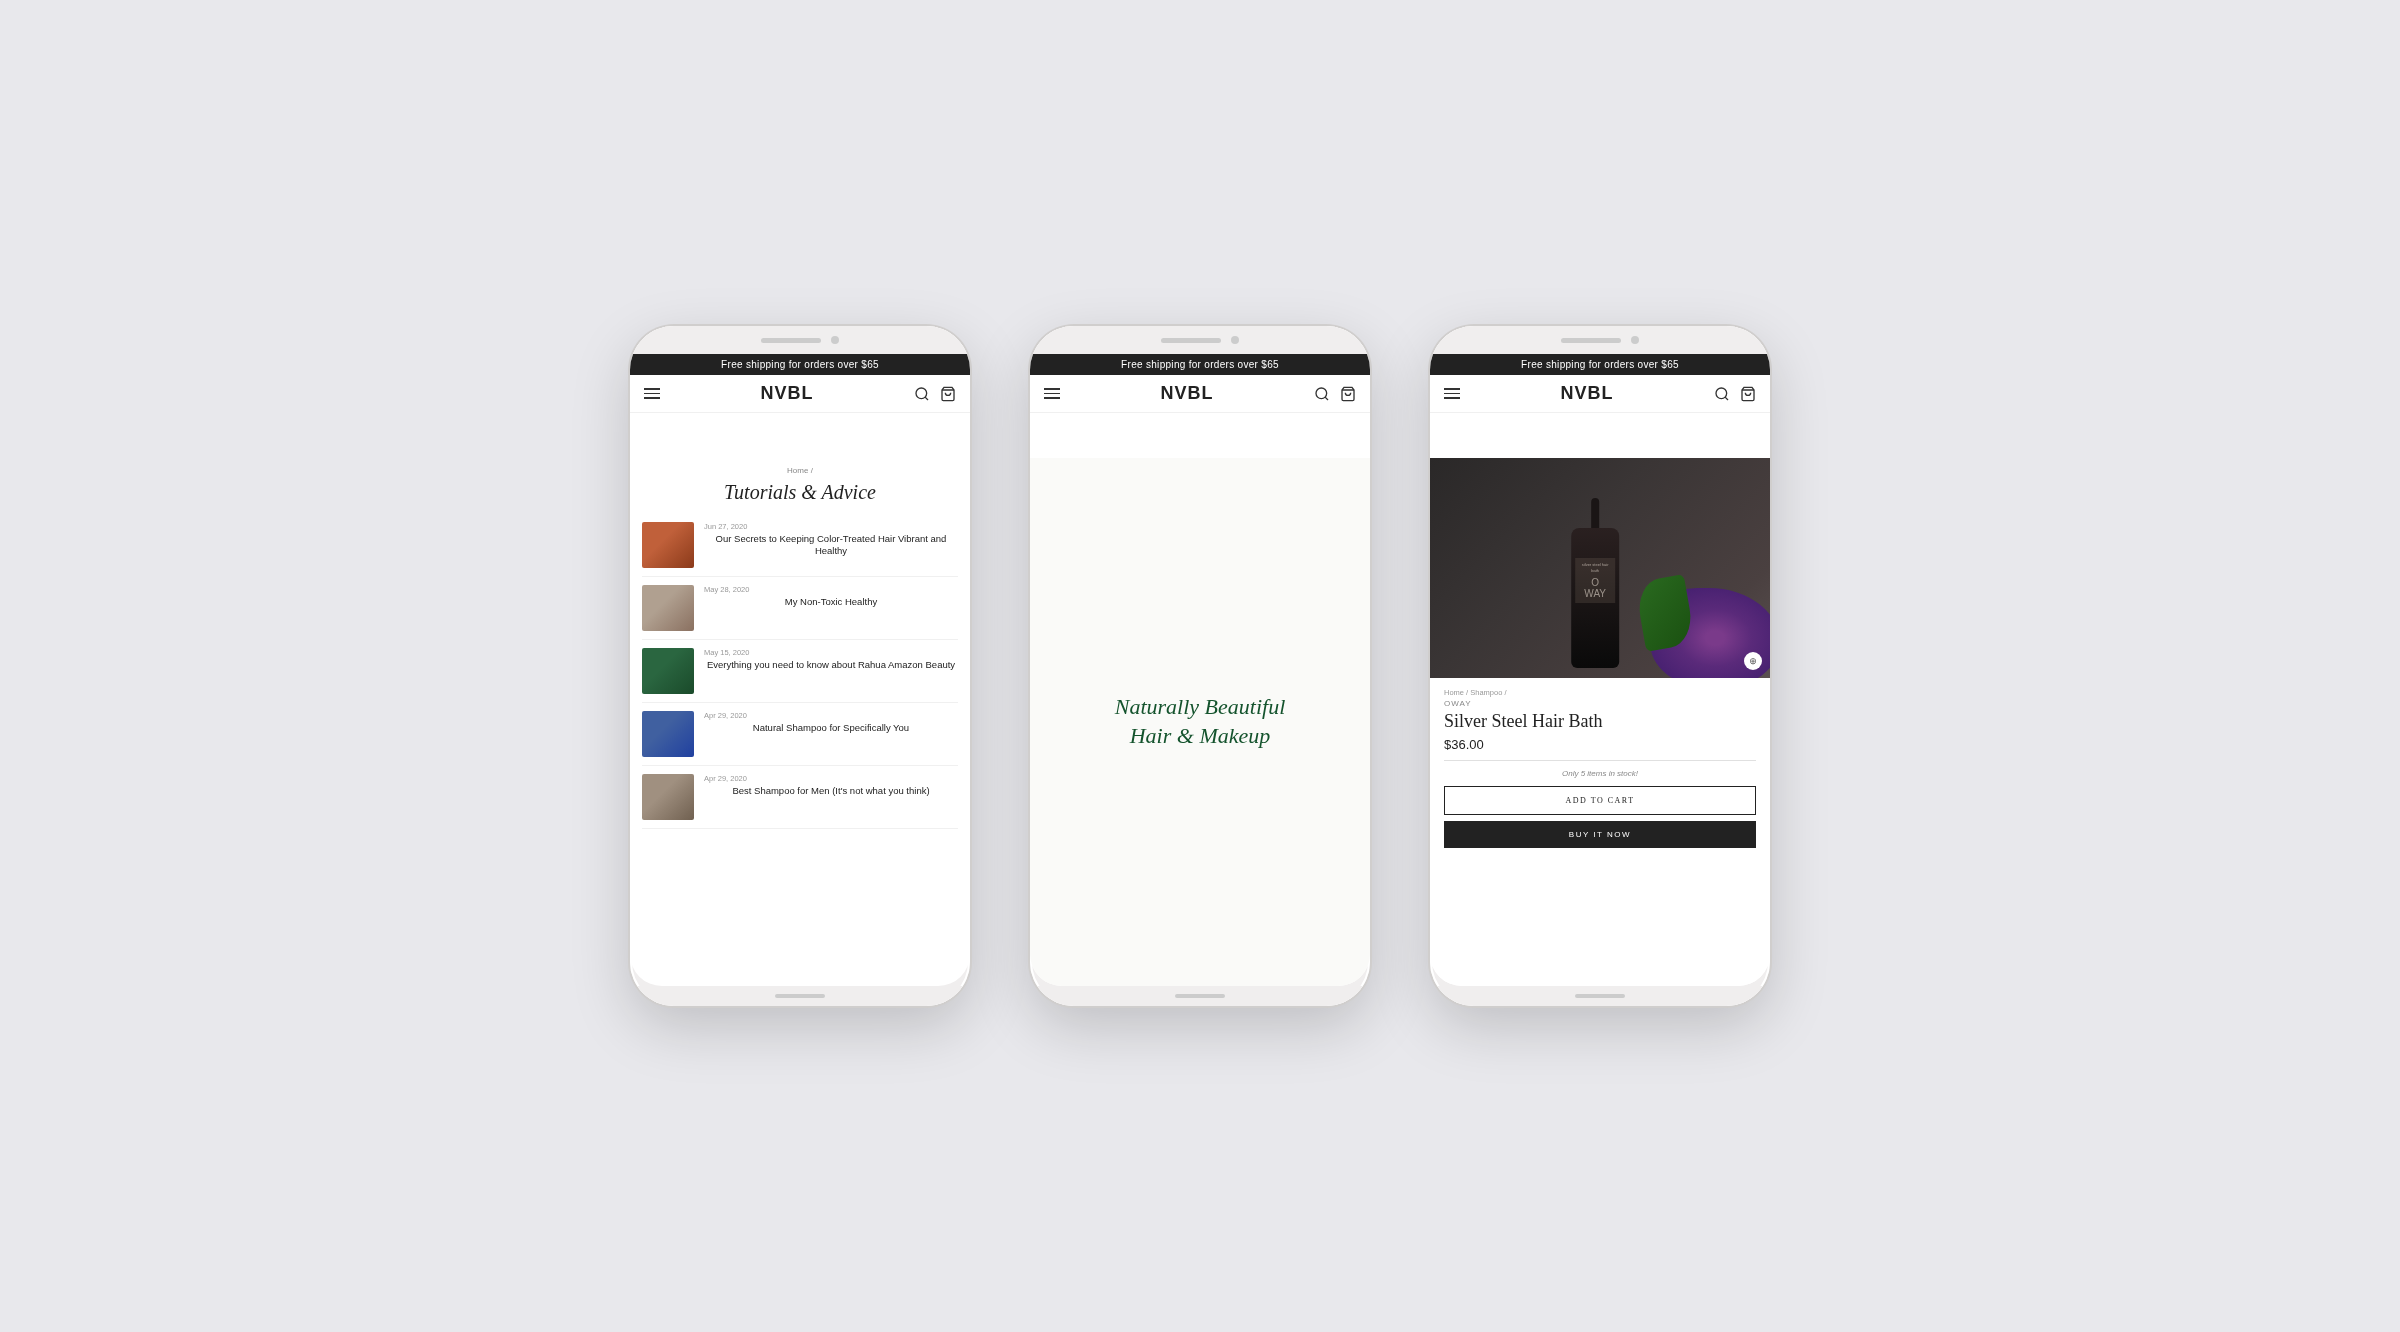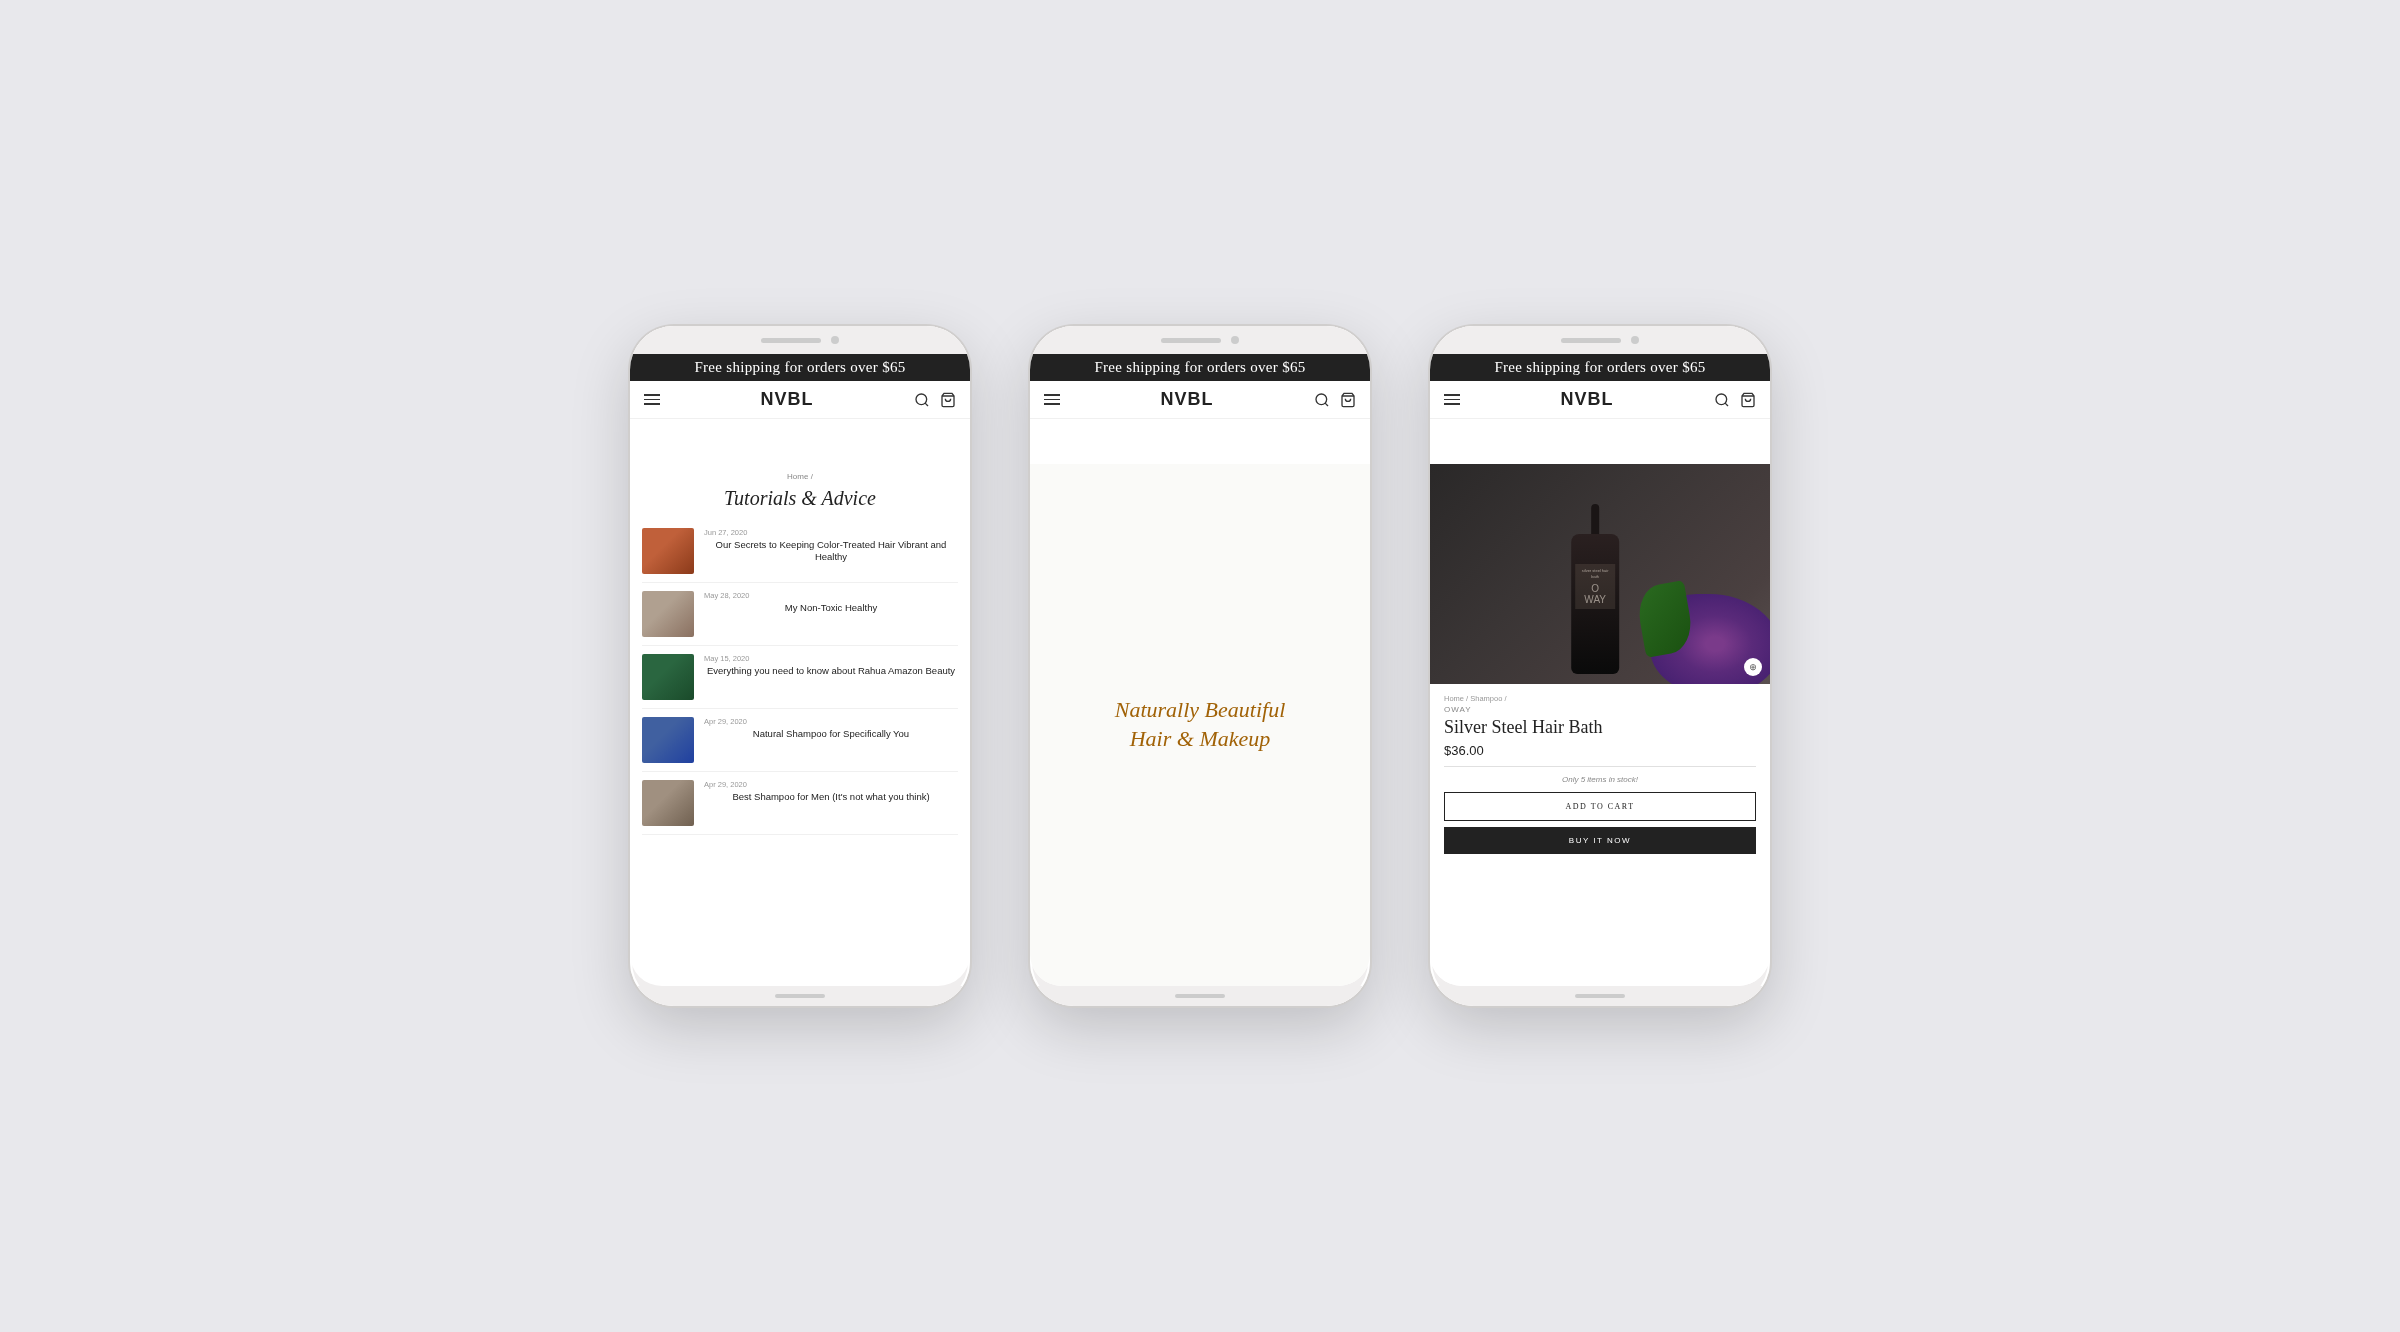--- a/index.html
+++ b/index.html
@@ -90,22 +90,22 @@
       overflow: hidden;
       display: flex;
       flex-direction: column;
       border-radius: 0 0 32px 32px;
     }
 
     
     .announcement-bar {
       background: #222;
       color: #fff;
-      font-size: 15px;
-      font-family: Liberation Serif, serif;
+      font-size: 10px;
+      font-family: Liberation Sans, sans-serif;
       text-align: center;
       padding: 5px 10px;
       flex-shrink: 0;
       letter-spacing: 0.3px;
     }
 
     
     .nav {
       display: flex;
       align-items: center;
@@ -294,21 +294,21 @@
       justify-content: center;
       padding: 20px;
       background: #fafaf8;
     }
     .homepage-headline {
       font-family: Georgia, serif;
       font-size: 22px;
       font-weight: normal;
       font-style: italic;
       text-align: center;
-      color: #a16207;
+      color: #14532d;
       line-height: 1.3;
     }
 
     
     .product-image-container {
       width: 100%;
       height: 220px;
       flex-shrink: 0;
       background: linear-gradient(135deg, #2a2828 0%, #3a3535 40%, #4a4040 80%, #5a5050 100%);
       position: relative;

